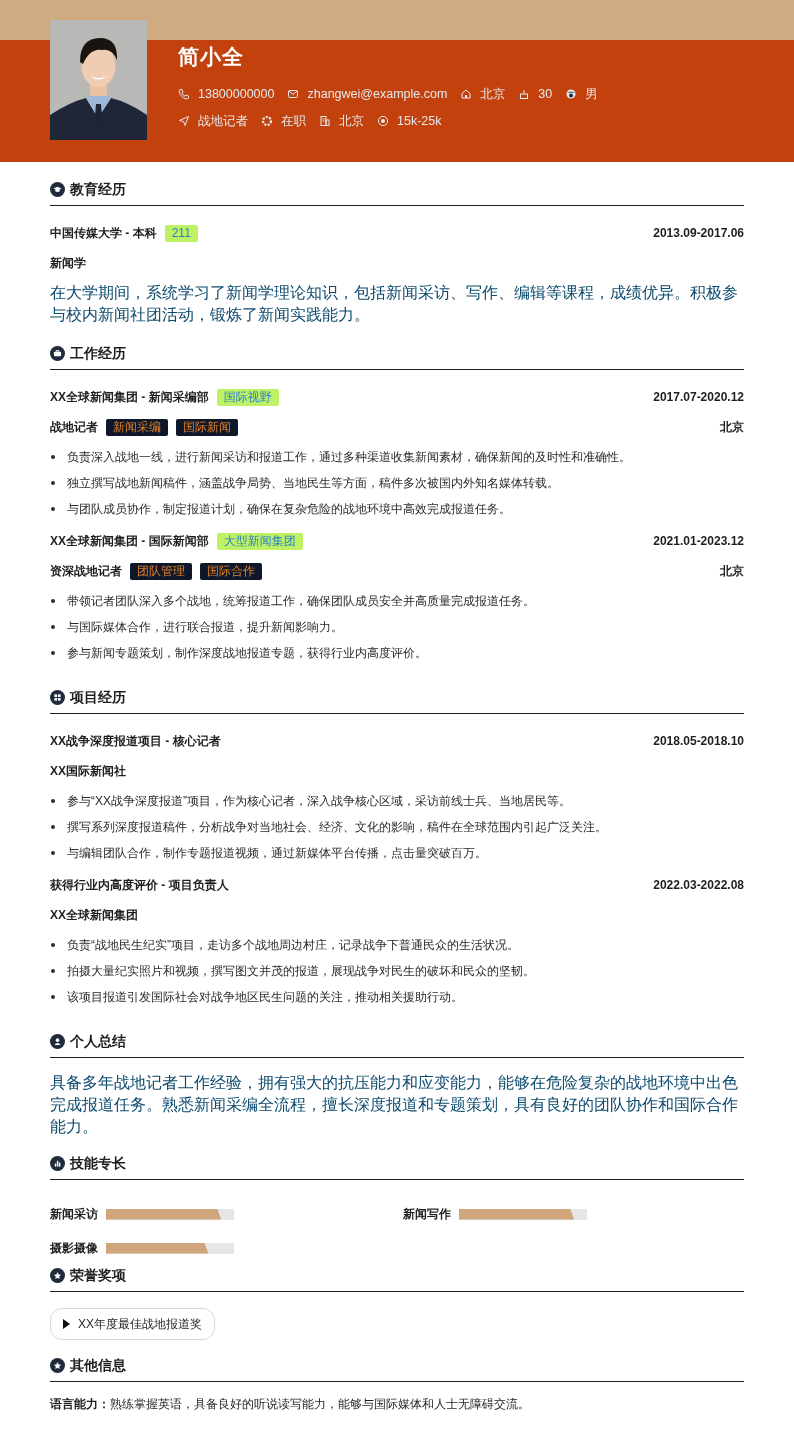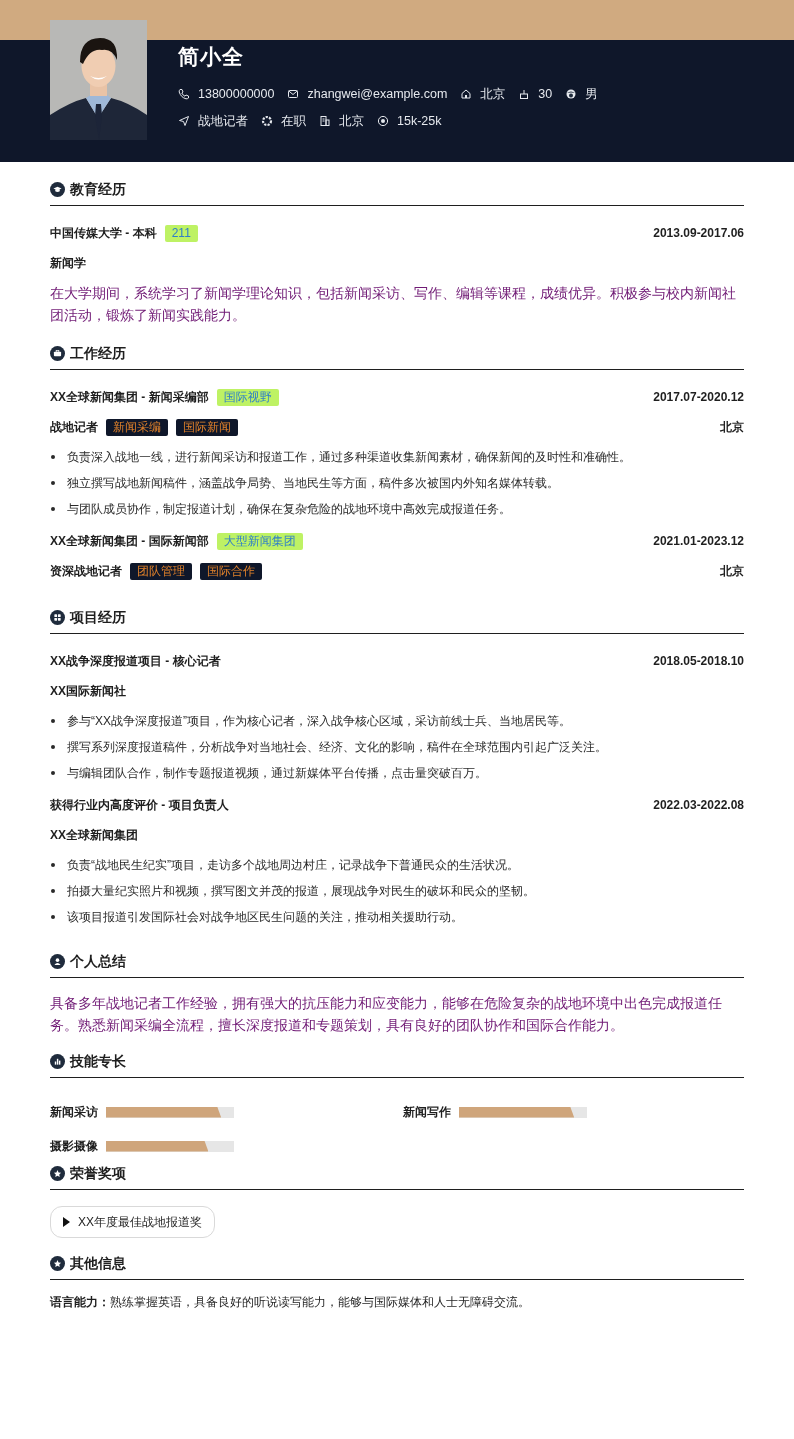--- a/index.html
+++ b/index.html
@@ -1,39 +1,39 @@
 <!DOCTYPE html>
 <html><head>
   <meta charset="utf-8">
   <style>
     * { box-sizing: border-box; margin: 0; padding: 0; }
     html, body { width: 794px; background: #ffffff; }
     body { font-family: "Liberation Sans", "DejaVu Sans", sans-serif; color: #1f1f1f; font-size: 12px; }
     .topband { height: 40px; background: #d0aa80; }
-    .header { position: relative; height: 122px; background: #0f172a; }
+    .header { position: relative; height: 122px; background: #c2410c; }
     .photo { position: absolute; left: 50px; top: -20px; width: 97px; height: 120px; background: #b9b9b9; overflow: hidden; }
     .photo svg { display: block; }
     .hinfo { position: absolute; left: 178px; top: 2px; color: #fff; }
     .hname { font-size: 21px; font-weight: bold; letter-spacing: 1px; height: 30px; line-height: 30px; }
     .hrow { display: flex; align-items: center; height: 20px; margin-top: 12px; font-size: 12.5px; color: #e6e9ee; }
     .hrow + .hrow { margin-top: 7px; }
     .hitem { display: flex; align-items: center; margin-right: 13px; }
     .hitem svg { width: 12px; height: 12px; margin-right: 8px; }
     .main { padding: 0 50px; }
     .section { margin-top: 18px; }
     .sec-title { display: flex; align-items: center; height: 26px; border-bottom: 1.5px solid #1f1f1f; padding-bottom: 6px; font-size: 14px; font-weight: bold; }
     .sec-icon { width: 15px; height: 15px; border-radius: 50%; background: #1f2b3c; margin-right: 5px; display: inline-flex; align-items: center; justify-content: center; }
     .sec-icon svg { width: 9px; height: 9px; }
     .row { display: flex; justify-content: space-between; align-items: center; height: 30px; font-weight: bold; font-size: 12px; }
     .row-left { display: flex; align-items: center; }
     .tag { display: inline-block; font-weight: normal; font-size: 12px; padding: 1px 7px; margin-left: 8px; border-radius: 2px; line-height: 15px; }
     .tag.blue { background: #bef264; color: #2f7fc8; }
     .tag.orange { background: #0f172a; color: #e0812a; }
     .first-row { margin-top: 12px; }
-    .para { font-size: 14px; line-height: 22px; color: #701a75; margin-top: 4px; }
+    .para { font-size: 16px; line-height: 22px; color: #0c4a6e; margin-top: 4px; }
     ul.bullets { list-style: none; margin-top: 2px; }
     ul.bullets li { position: relative; padding-left: 17px; height: 26px; line-height: 26px; font-size: 12px; color: #2a2a2a; }
     ul.bullets li::before { content: ""; position: absolute; left: 1px; top: 11px; width: 4px; height: 4px; border-radius: 50%; background: #2a2a2a; }
     .entry + .entry { margin-top: 4px; }
     .skills { display: grid; grid-template-columns: 353px 341px; margin-top: 24px; row-gap: 14px; }
     .skill { display: flex; align-items: center; height: 20px; }
     .skill-name { width: 56px; font-size: 12px; font-weight: bold; }
     .skill-bar { position: relative; width: 128px; height: 11px; background: #e6e6e6; overflow: hidden; }
     .skill-fill { position: absolute; left: 0; top: 0; height: 100%; background: #cfa57b; clip-path: polygon(0 0, 100% 0, calc(100% + 0px) 100%, 0 100%); }
     .skill-fill::after { content: ""; }
@@ -202,20 +202,25 @@
         <span>2021.01-2023.12</span>
       </div>
       <div class="row">
         <span class="row-left">
           <span>资深战地记者</span>
           <span class="tag orange">团队管理</span>
           <span class="tag orange">国际合作</span>
         </span>
         <span>北京</span>
       </div>
+      <ul class="bullets">
+        <li>带领记者团队深入多个战地，统筹报道工作，确保团队成员安全并高质量完成报道任务。</li>
+        <li>与国际媒体合作，进行联合报道，提升新闻影响力。</li>
+        <li>参与新闻专题策划，制作深度战地报道专题，获得行业内高度评价。</li>
+      </ul>
     </div>
   </div>
 
   <div class="section" style="margin-top:22px;">
     <div class="sec-title">
       <span class="sec-icon">
           <svg viewBox="0 0 10 10">
             <rect x="1.5" y="1.5" width="3" height="3" rx="0.6" fill="#fff"></rect>
             <rect x="5.5" y="1.5" width="3" height="3" rx="0.6" fill="#fff"></rect>
             <rect x="1.5" y="5.5" width="3" height="3" rx="0.6" fill="#fff"></rect>

